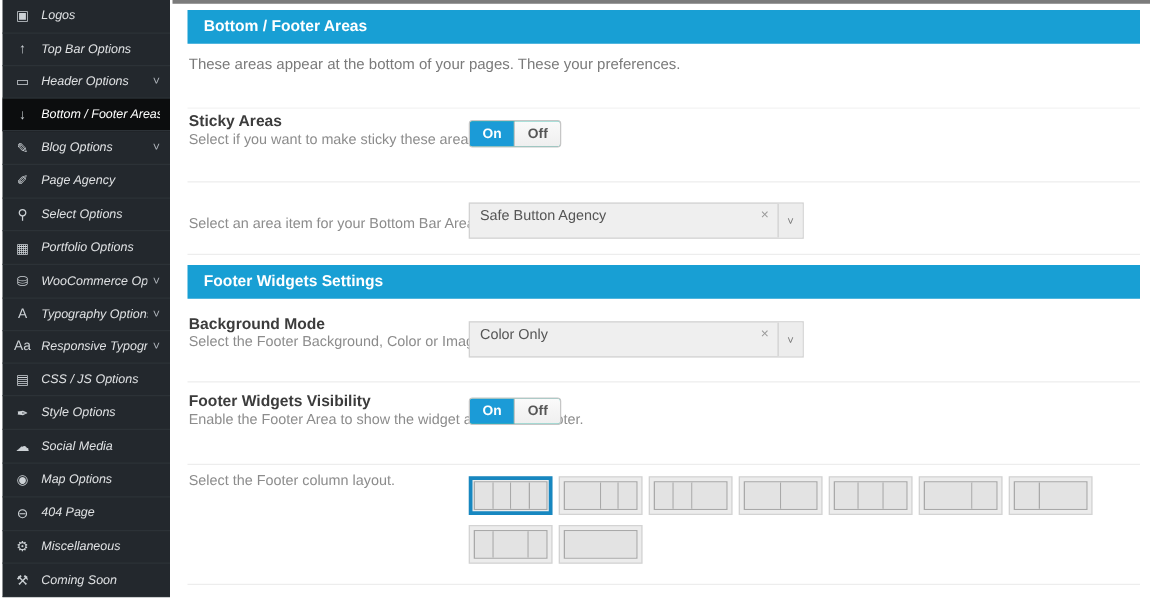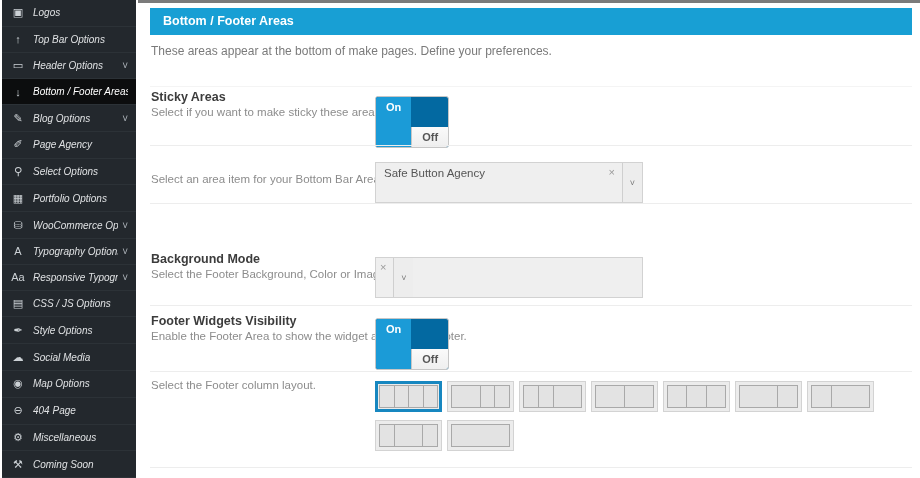--- a/index.html
+++ b/index.html
@@ -22,26 +22,26 @@
           font-weight:bold;font-size:12.5px;line-height:27px;padding-left:13px;box-sizing:border-box;}
   .banner.b1{top:8px;}
   .banner.b2{top:212px;}
   .intro{position:absolute;left:1px;top:44px;color:#7a7a7a;font-size:12px;}
   .divider{position:absolute;left:0;width:762px;height:1px;background:#ededed;}
   .divider.faint{background:#f4f4f4;}
   .f-label{position:absolute;left:1px;font-weight:bold;font-size:12.5px;color:#3c3c3c;}
   .f-desc{position:absolute;left:1px;font-size:11.5px;color:#8c8c8c;}
   
   .toggle{position:absolute;left:225px;display:inline-flex;border:1px solid #c6c6c6;border-radius:3px;
-          overflow:hidden;background:#0369a1;}
+          overflow:hidden;background:#14b8a6;}
   .tg-btn{padding:4px 10px;font-size:11px;font-weight:bold;cursor:pointer;}
   .tg-on{background:#1b9bd7;color:#fff;}
-  .tg-off{background:linear-gradient(#fafafa,#efefef);color:#555;border-left:1px solid #c6c6c6;margin-top:30px;}
-  
-  .select{position:absolute;left:225px;width:268px;height:41px;background:#efefef;border:1px solid #d2d2d2;
+  .tg-off{background:linear-gradient(#fafafa,#efefef);color:#555;border-left:1px solid #c6c6c6;}
+  
+  .select{position:absolute;left:225px;width:268px;height:29px;background:#efefef;border:1px solid #d2d2d2;
           display:flex;align-items:stretch;box-sizing:border-box;cursor:pointer;}
   .sel-text{flex:1 1 auto;font-size:11.5px;color:#555;padding:4px 0 0 8px;white-space:nowrap;overflow:hidden;}
   .sel-clear{flex:0 0 auto;color:#9a9a9a;font-size:11px;padding:3px 7px 0 4px;}
   .sel-arrow{flex:0 0 19px;border-left:1px solid #cfcfcf;background:#ededed;color:#777;
              display:flex;align-items:center;justify-content:center;font-size:9px;}
   
   .tiles{position:absolute;left:225px;top:381px;width:512px;display:flex;flex-wrap:wrap;}
   .tile{width:67px;height:31px;box-sizing:border-box;background:#ececec;border:1px solid #d3d3d3;
         padding:3px;margin:0 5px 8px 0;cursor:pointer;}
   .tile.selected{border:3px solid #1787c0;padding:1px;}
@@ -134,43 +134,47 @@
         <span class="sb-label">Coming Soon</span>
       </div>
     </nav>
 
   <div class="content">
 
     <div class="banner b1">
       <span>Bottom / Footer Areas</span>
     </div>
 
-    <div class="intro">These areas appear at the bottom of make pages. Define your preferences.</div>
+    <div class="intro">These areas appear at the bottom of your pages. These your preferences.</div>
     <div class="divider faint" style="top:86px"></div>
 
     <div class="f-label" style="top:90px">Sticky Areas</div>
     <div class="f-desc" style="top:106px">Select if you want to make sticky these areas.</div>
     <div class="toggle" style="top:96px">
       <span class="tg-btn tg-on">On</span>
       <span class="tg-btn tg-off">Off</span>
     </div>
     <div class="divider" style="top:145px"></div>
 
     <div class="f-desc" style="top:173px">Select an area item for your Bottom Bar Area.</div>
     <div class="select" style="top:162px">
       <span class="sel-text">Safe Button Agency</span>
       <span class="sel-clear">×</span>
       <span class="sel-arrow">˅</span>
     </div>
     <div class="divider" style="top:203px"></div>
 
+    <div class="banner b2">
+      <span>Footer Widgets Settings</span>
+    </div>
 
     <div class="f-label" style="top:252px">Background Mode</div>
     <div class="f-desc" style="top:268px">Select the Footer Background, Color or Image.</div>
     <div class="select" style="top:257px">
+      <span class="sel-text">Color Only</span>
       <span class="sel-clear">×</span>
       <span class="sel-arrow">˅</span>
     </div>
     <div class="divider" style="top:305px"></div>
 
     <div class="f-label" style="top:314px">Footer Widgets Visibility</div>
     <div class="f-desc" style="top:330px">Enable the Footer Area to show the widget areas of the footer.</div>
     <div class="toggle" style="top:318px">
       <span class="tg-btn tg-on">On</span>
       <span class="tg-btn tg-off">Off</span>

